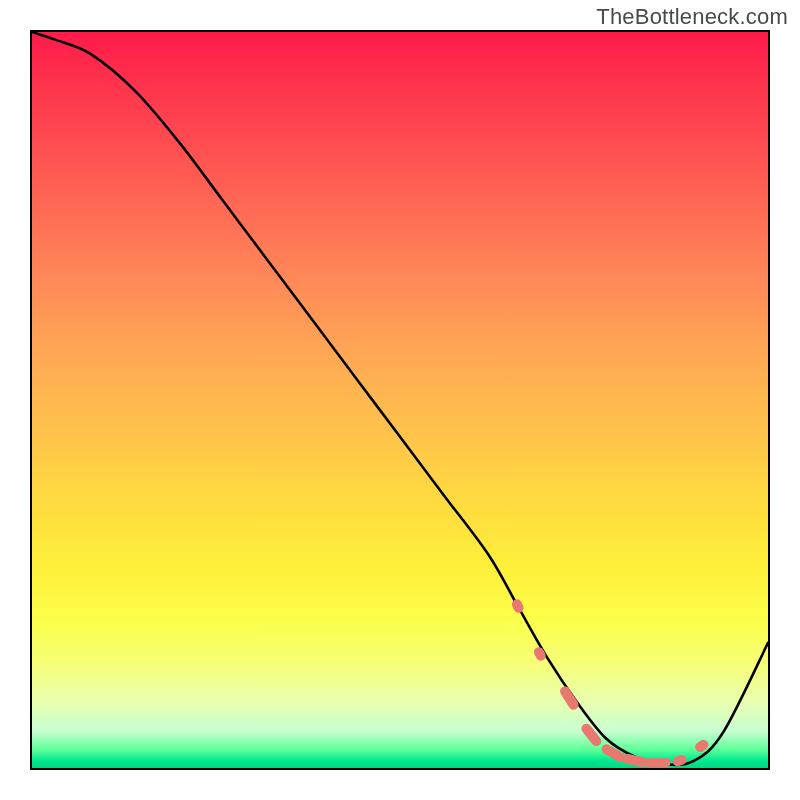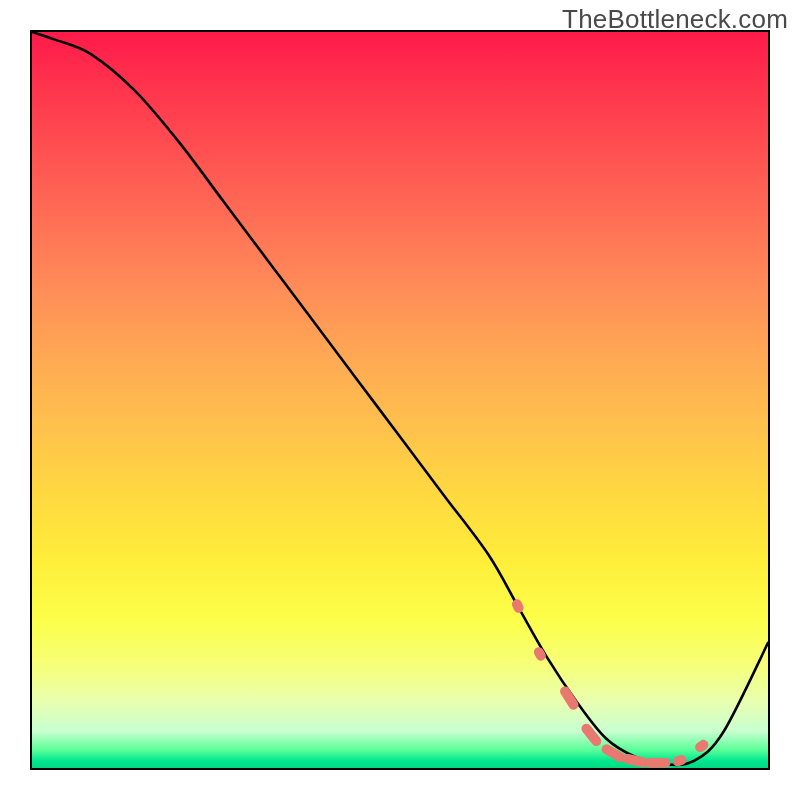--- a/index.html
+++ b/index.html
@@ -13,21 +13,21 @@
   }
   .frame {
     position: relative;
     width: 800px;
     height: 800px;
   }
   .watermark {
     position: absolute;
     top: 4px;
     right: 12px;
-    font-size: 26px;
+    font-size: 22px;
     font-weight: 500;
     color: #4a4a4a;
     letter-spacing: 0.2px;
     z-index: 10;
   }
   .plot-area {
     position: absolute;
     left: 30px;
     top: 30px;
     width: 740px;

